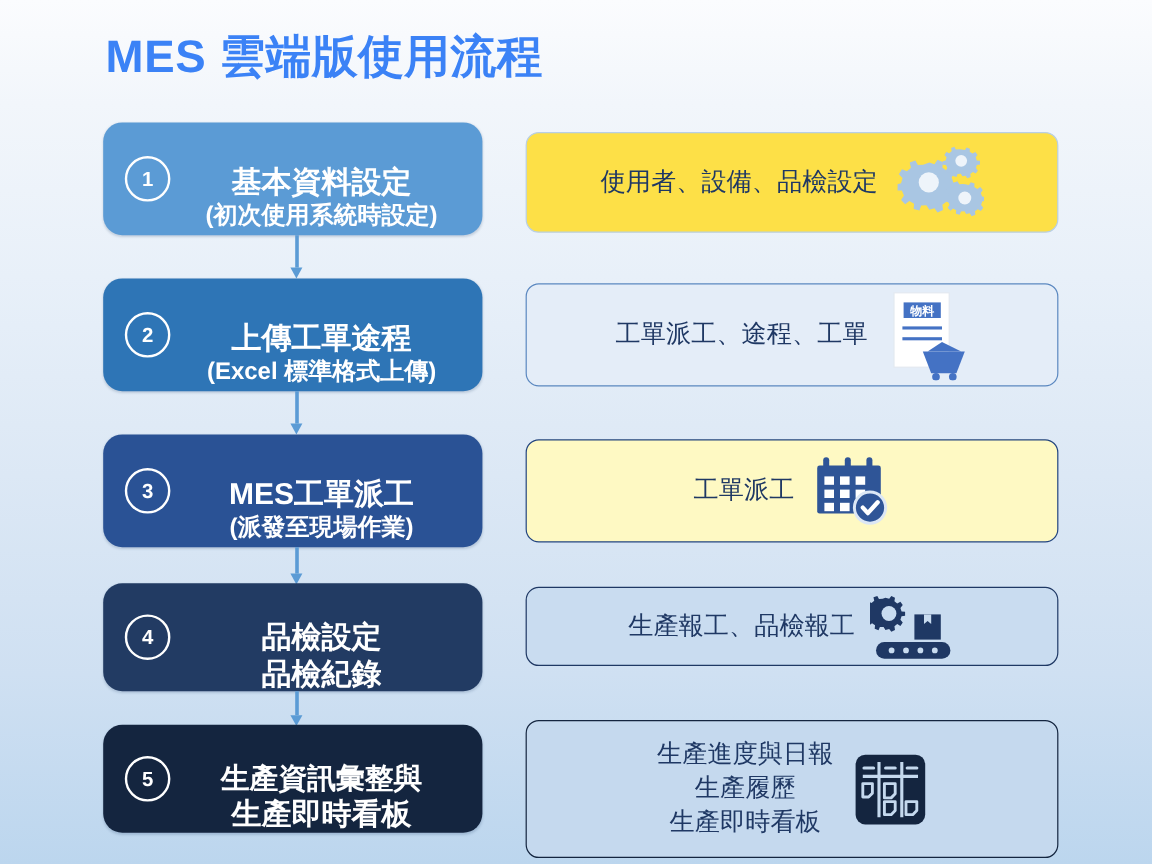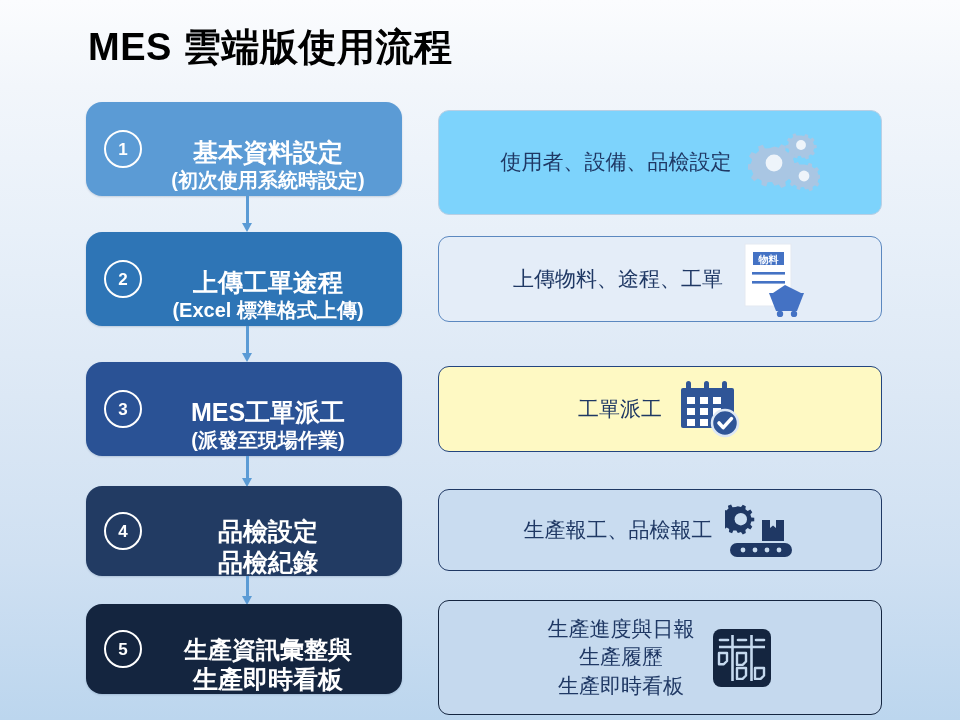--- a/index.html
+++ b/index.html
@@ -16,21 +16,21 @@
     position: relative;
   }
 
   
   .page-title {
     position: absolute;
     left: 88px;
     top: 22px;
     font-size: 38px;
     font-weight: bold;
-    color: #000000;
+    color: #3b82f6;
     letter-spacing: 0.5px;
     white-space: nowrap;
   }
 
   
   .flow {
     position: absolute;
     left: 0;
     top: 0;
     width: 960px;
@@ -159,21 +159,21 @@
       <div class="step-main">基本資料設定</div>
       <div class="step-sub">(初次使用系統時設定)</div>
     </div>
   </div>
 
   <div class="arrow" style="top:196px;height:36px;">
     <div class="shaft" style="height:27px;"></div>
     <div class="head" style="top:27px;"></div>
   </div>
 
-  <div class="panel" style="top:110px;height:105px;background:#7dd3fc;border:1.5px solid #b9cfe4;">
+  <div class="panel" style="top:110px;height:84px;background:#fde047;border:1.5px solid #b9cfe4;">
     <div class="panel-text">
       <span class="ln">使用者、設備、品檢設定</span>
     </div>
     <div class="panel-icon">
       <svg width="72" height="62" viewBox="0 0 72 62" aria-hidden="true">
         <g fill="#a9c6e3">
 
           <path d="M26.5,14.5 l4.2,1.3 2.6,-3.6 4.6,2.0 -0.6,4.4 3.6,2.8 3.9,-2.1 3.0,4.0 -2.8,3.5 1.4,4.3 4.4,0.5 0,5.0 -4.4,0.6 -1.4,4.3 2.8,3.5 -3.0,4.0 -3.9,-2.1 -3.6,2.8 0.6,4.4 -4.6,2.0 -2.6,-3.6 -4.2,1.3 -2.5,-3.7 -4.4,0.2 -1.4,4.2 -4.8,-1.4 0.3,-4.4 -3.9,-2.2 -3.5,2.8 -3.4,-3.6 2.4,-3.8 -1.8,-4.1 -4.4,-0.1 -0.5,-5.0 4.3,-1.0 1.2,-4.3 -3.1,-3.2 2.7,-4.2 4.1,1.7 3.3,-3.0 -1.0,-4.3 4.7,-1.7 2.1,3.9 4.4,-0.3z"></path>
           <circle cx="26" cy="31" r="8.4" fill="#eef4fa"></circle>
         </g>
@@ -199,21 +199,21 @@
     </div>
   </div>
 
   <div class="arrow" style="top:326px;height:36px;">
     <div class="shaft" style="height:27px;"></div>
     <div class="head" style="top:27px;"></div>
   </div>
 
   <div class="panel" style="top:236px;height:86px;background:#e4edf8;border:1.5px solid #5b88c0;">
     <div class="panel-text">
-      <span class="ln">上傳物料、途程、工單</span>
+      <span class="ln">工單派工、途程、工單</span>
     </div>
     <div class="panel-icon">
       <svg width="68" height="76" viewBox="0 0 68 76" aria-hidden="true">
         <rect x="6" y="3" width="46" height="62" fill="#ffffff" stroke="#e3e9f1" stroke-width="1"></rect>
         <rect x="14" y="11" width="31" height="13" fill="#4472c4"></rect>
         <text x="29.5" y="21.5" font-family="'Liberation Sans', sans-serif" font-size="10" font-weight="bold" fill="#ffffff" text-anchor="middle">物料</text>
         <rect x="13" y="31" width="33" height="2.6" fill="#4472c4"></rect>
         <rect x="13" y="40" width="33" height="2.6" fill="#4472c4"></rect>
 
         <path d="M30,52 L65,52 L58,70 L37,70 Z" fill="#4472c4"></path>
@@ -271,21 +271,21 @@
       <div class="step-main">品檢設定</div>
       <div class="step-line2">品檢紀錄</div>
     </div>
   </div>
 
   <div class="arrow" style="top:576px;height:28px;">
     <div class="shaft" style="height:20px;"></div>
     <div class="head" style="top:20px;"></div>
   </div>
 
-  <div class="panel" style="top:489px;height:82px;background:#c9dcf0;border:1.5px solid #1f3864;gap:12px;">
+  <div class="panel" style="top:489px;height:66px;background:#c9dcf0;border:1.5px solid #1f3864;gap:12px;">
     <div class="panel-text">
       <span class="ln">生產報工、品檢報工</span>
     </div>
     <div class="panel-icon">
       <svg width="72" height="58" viewBox="0 0 72 58" aria-hidden="true">
         <g fill="#1f3864">
           <path d="M16.5,1.5 l4.0,1.1 2.3,-3.0 3.9,1.9 -0.6,3.8 3.0,2.4 3.4,-1.9 2.5,3.5 -2.5,3.0 1.2,3.7 3.8,0.5 0,4.3 -3.8,0.5 -1.2,3.7 2.5,3.0 -2.5,3.5 -3.4,-1.9 -3.0,2.4 0.6,3.8 -3.9,1.9 -2.3,-3.0 -4.0,1.1 -2.0,-3.2 -3.9,0.0 -1.5,3.5 -4.1,-1.5 0.4,-3.8 -3.2,-2.1 -3.1,2.3 -2.7,-3.3 2.3,-3.1 -1.3,-3.6 -3.8,-0.4 -0.2,-4.3 3.8,-0.7 1.1,-3.7 -2.6,-2.8 2.4,-3.6 3.5,1.6 2.9,-2.5 -0.8,-3.7 4.1,-1.4 1.8,3.4 3.9,-0.3z" transform="translate(0,4) scale(0.78)"></path>
           <circle cx="15.8" cy="18.2" r="6.2" fill="#c9dcf0"></circle>
 
           <rect x="37" y="19" width="22" height="21"></rect>

